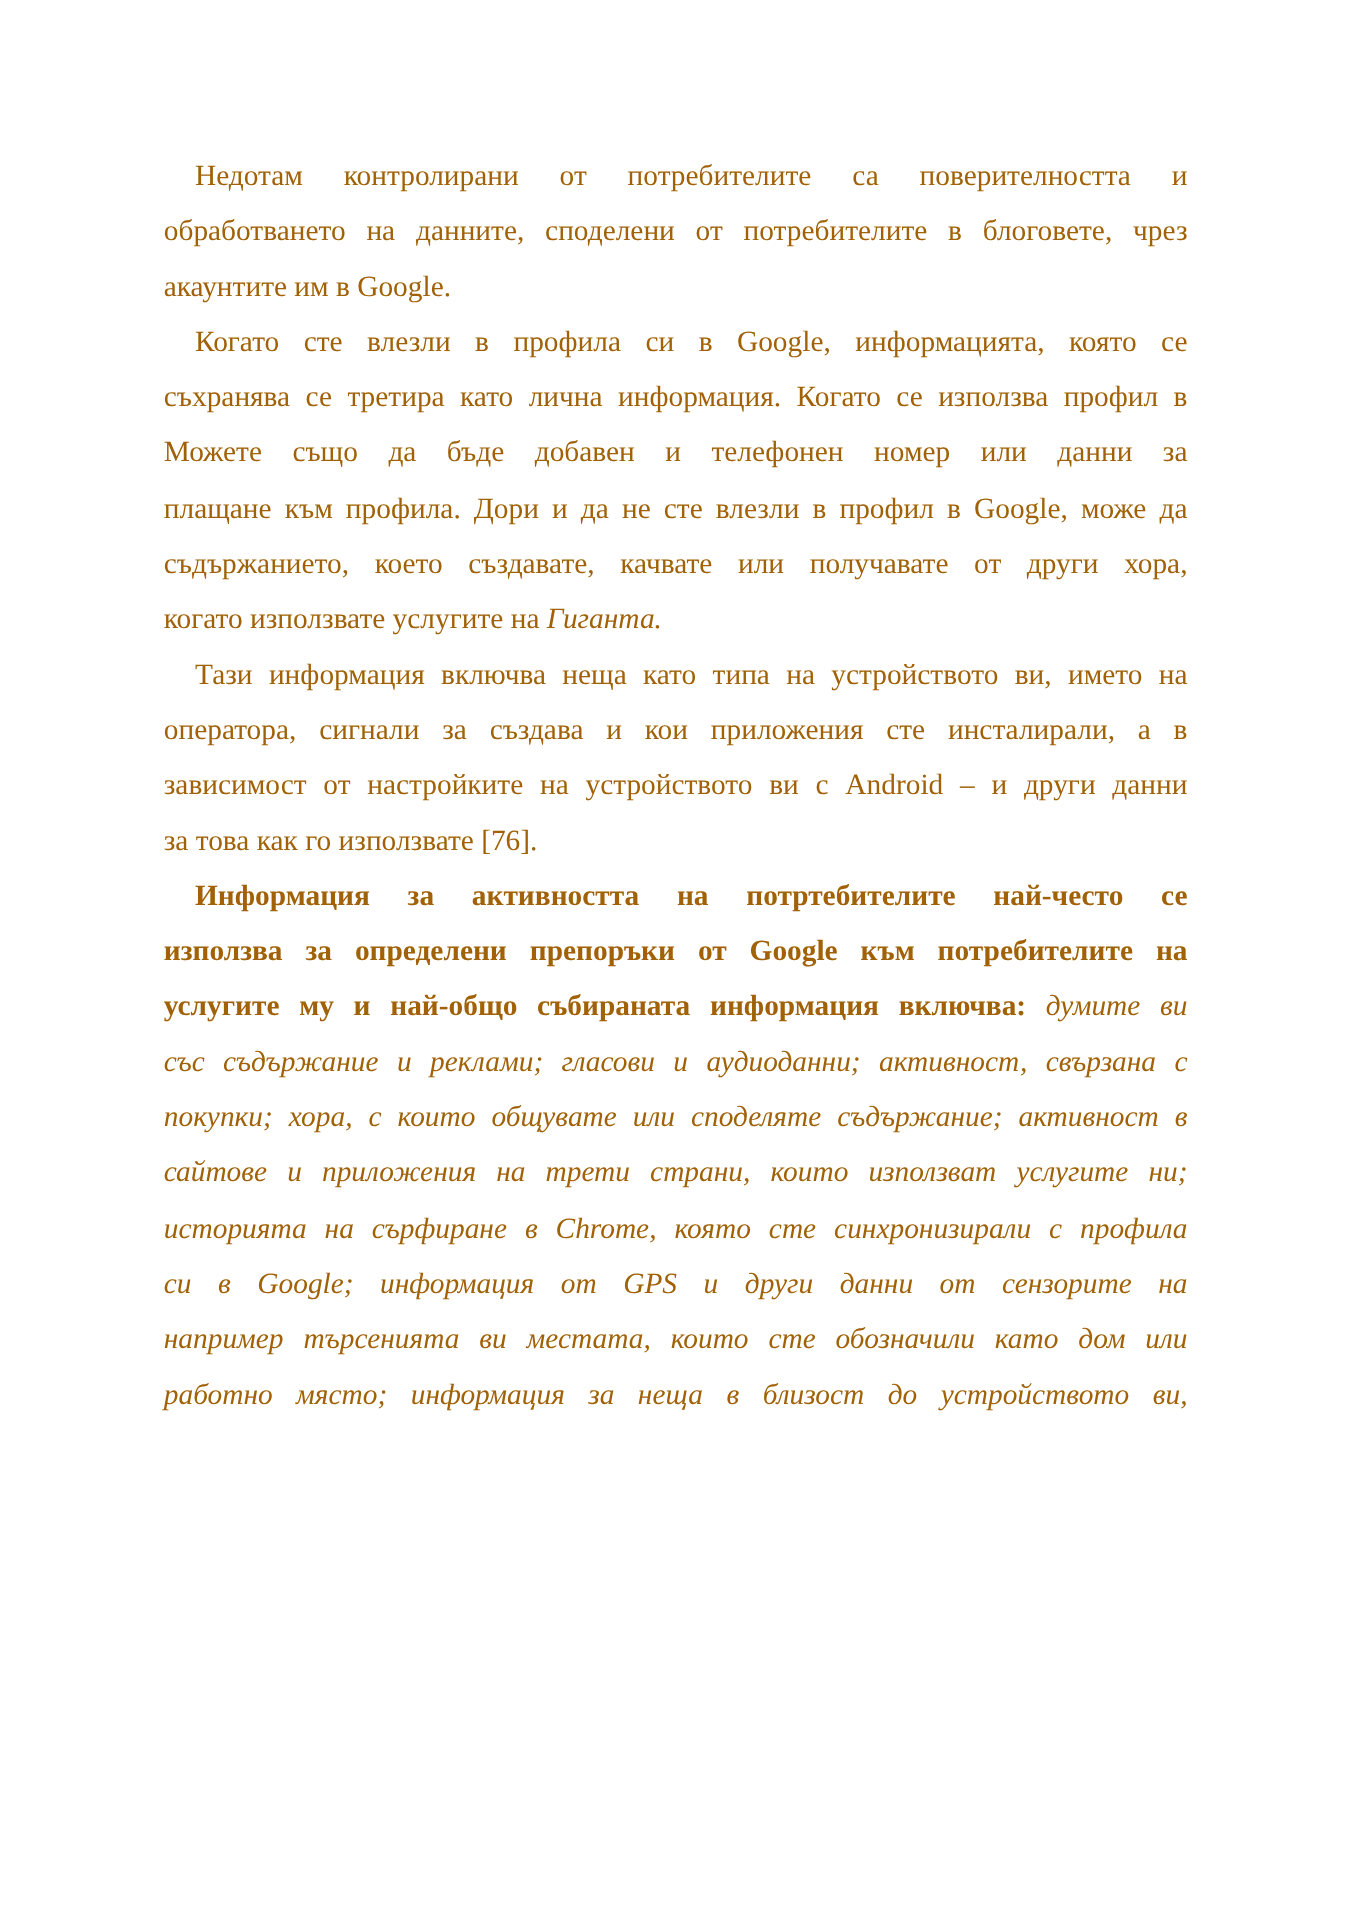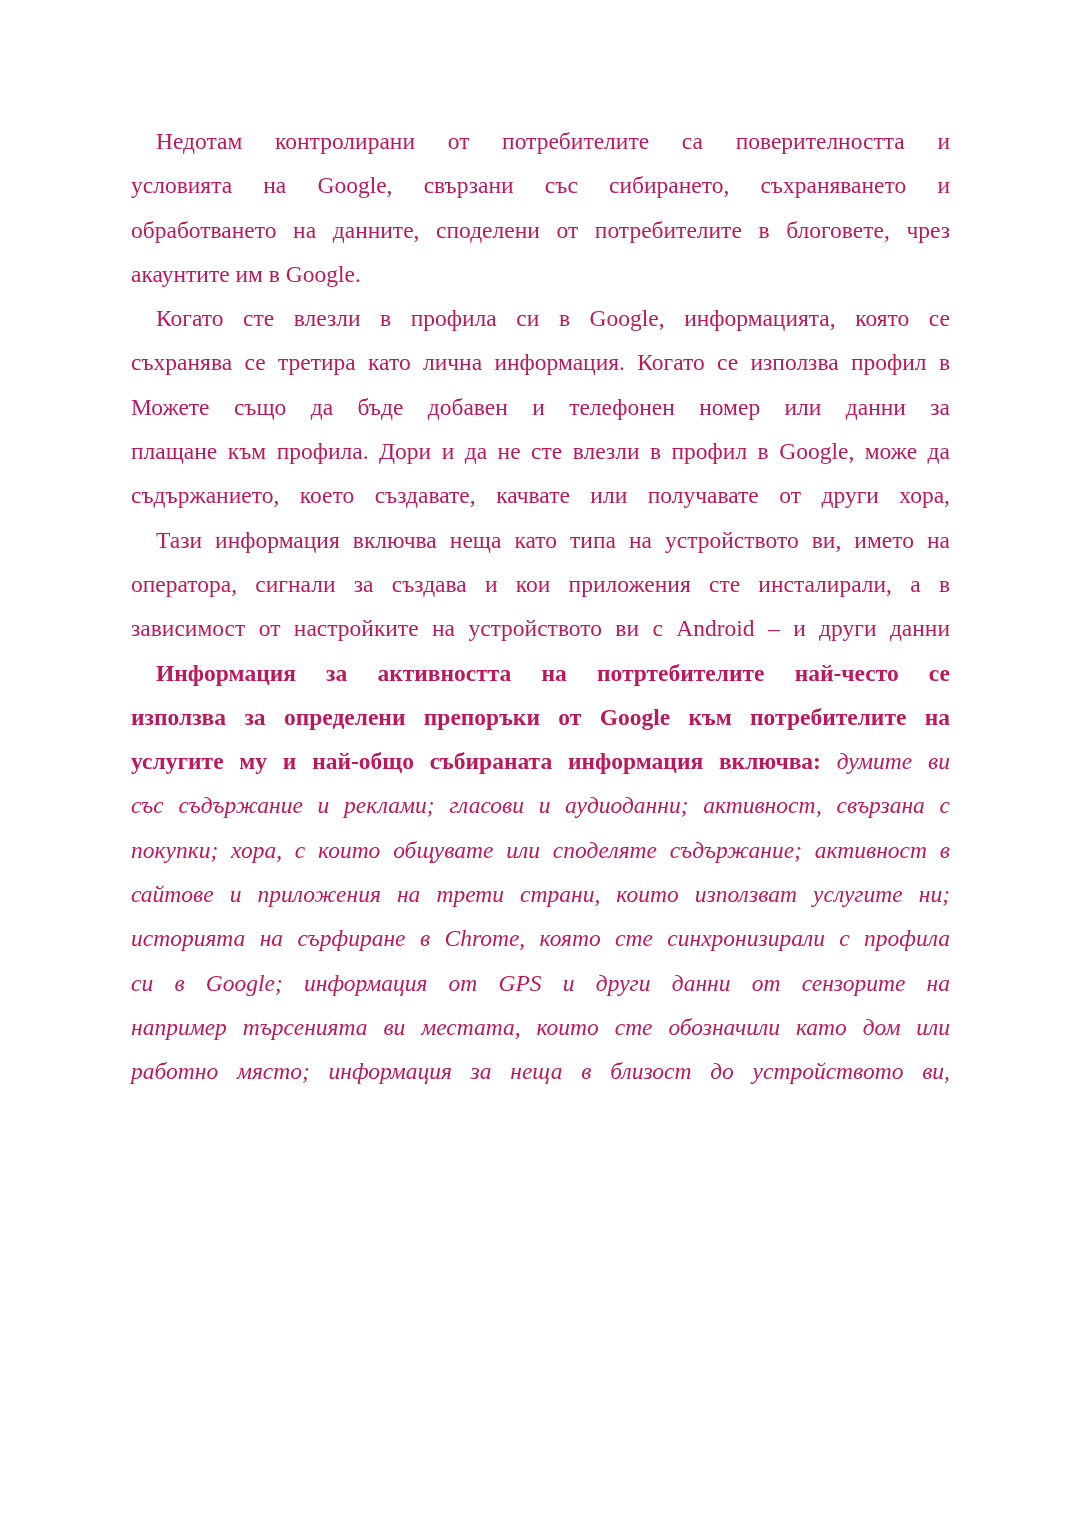--- a/index.html
+++ b/index.html
@@ -7,21 +7,21 @@
     padding: 0;
     background: #ffffff;
   }
   .page {
     position: relative;
     width: 1080px;
     height: 1527px;
     background: #ffffff;
     overflow: hidden;
     font-family: "Liberation Serif", "DejaVu Serif", serif;
-    color: #be185d;
+    color: #a16207;
   }
   .text-block {
     position: absolute;
     left: 131px;
     top: 119px;
     width: 819px;
     font-size: 23.5px;
     line-height: 44.3px;
     font-kerning: normal;
   }
@@ -44,35 +44,36 @@
   .b { font-weight: bold; }
   .i { font-style: italic; }
 </style>
 </head>
 <body>
 
 <div class="page">
   <div class="text-block">
       <div class="paragraph">
         <div class="line indent"><span class="">Недотам контролирани от потребителите са поверителността и</span></div>
-        <div class="line"><span class="">условията на Google, свързани със сибирането, съхраняването и</span></div>
         <div class="line"><span class="">обработването на данните, споделени от потребителите в блоговете, чрез</span></div>
         <div class="line last"><span class="">акаунтите им в Google.</span></div>
       </div>
       <div class="paragraph">
         <div class="line indent"><span class="">Когато сте влезли в профила си в Google, информацията, която се</span></div>
         <div class="line"><span class="">съхранява се третира като лична информация. Когато се използва профил в</span></div>
         <div class="line"><span class="">Можете също да бъде добавен и&nbsp;телефонен номер&nbsp;или&nbsp;данни за</span></div>
         <div class="line"><span class="">плащане към профила. Дори и да не сте влезли в профил в Google, може да</span></div>
         <div class="line"><span class="">съдържанието, което създавате, качвате или получавате от други хора,</span></div>
+        <div class="line last"><span class="">когато използвате услугите на </span><span class="i">Гиганта.</span></div>
       </div>
       <div class="paragraph">
         <div class="line indent"><span class="">Тази информация включва неща като типа на устройството ви, името на</span></div>
         <div class="line"><span class="">оператора, сигнали за създава и кои приложения сте инсталирали, а в</span></div>
         <div class="line"><span class="">зависимост от настройките на устройството ви с Android – и&nbsp;други&nbsp;данни</span></div>
+        <div class="line last"><span class="">за това как го използвате [76].</span></div>
       </div>
       <div class="paragraph">
         <div class="line indent"><span class="b">Информация за активността на потртебителите най-често се</span></div>
         <div class="line"><span class="b">използва за определени препоръки от Google към потребителите на</span></div>
         <div class="line"><span class="b">услугите му и най-общо събираната информация включва: </span><span class="i">думите ви</span></div>
         <div class="line"><span class="i">със съдържание и реклами; гласови и аудиоданни; активност, свързана с</span></div>
         <div class="line"><span class="i">покупки; хора, с които общувате или споделяте съдържание; активност в</span></div>
         <div class="line"><span class="i">сайтове и приложения на трети страни, които използват услугите ни;</span></div>
         <div class="line"><span class="i">историята на сърфиране в Chrome, която сте синхронизирали с профила</span></div>
         <div class="line"><span class="i">си в Google; информация от GPS и&nbsp;други&nbsp;данни от сензорите на</span></div>

